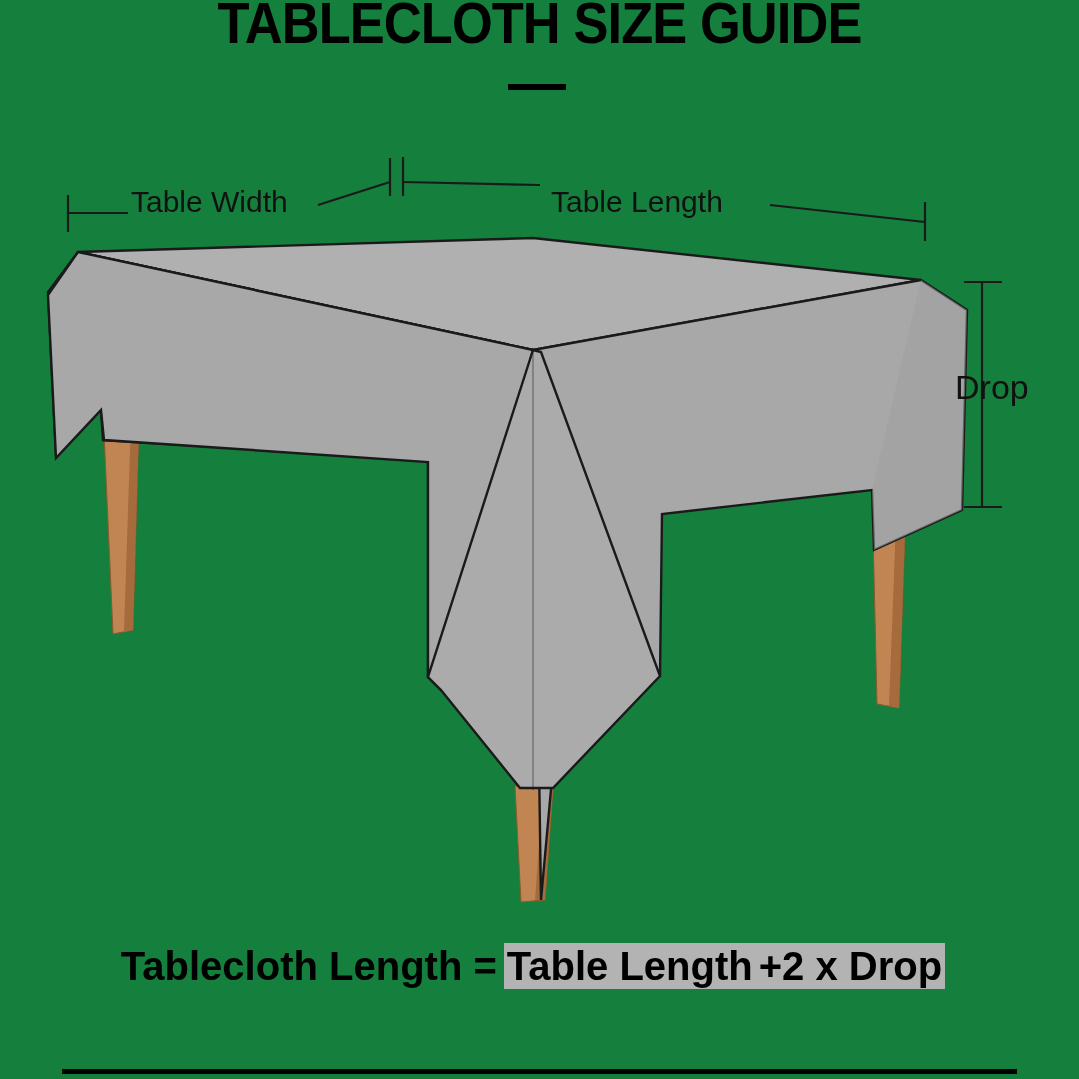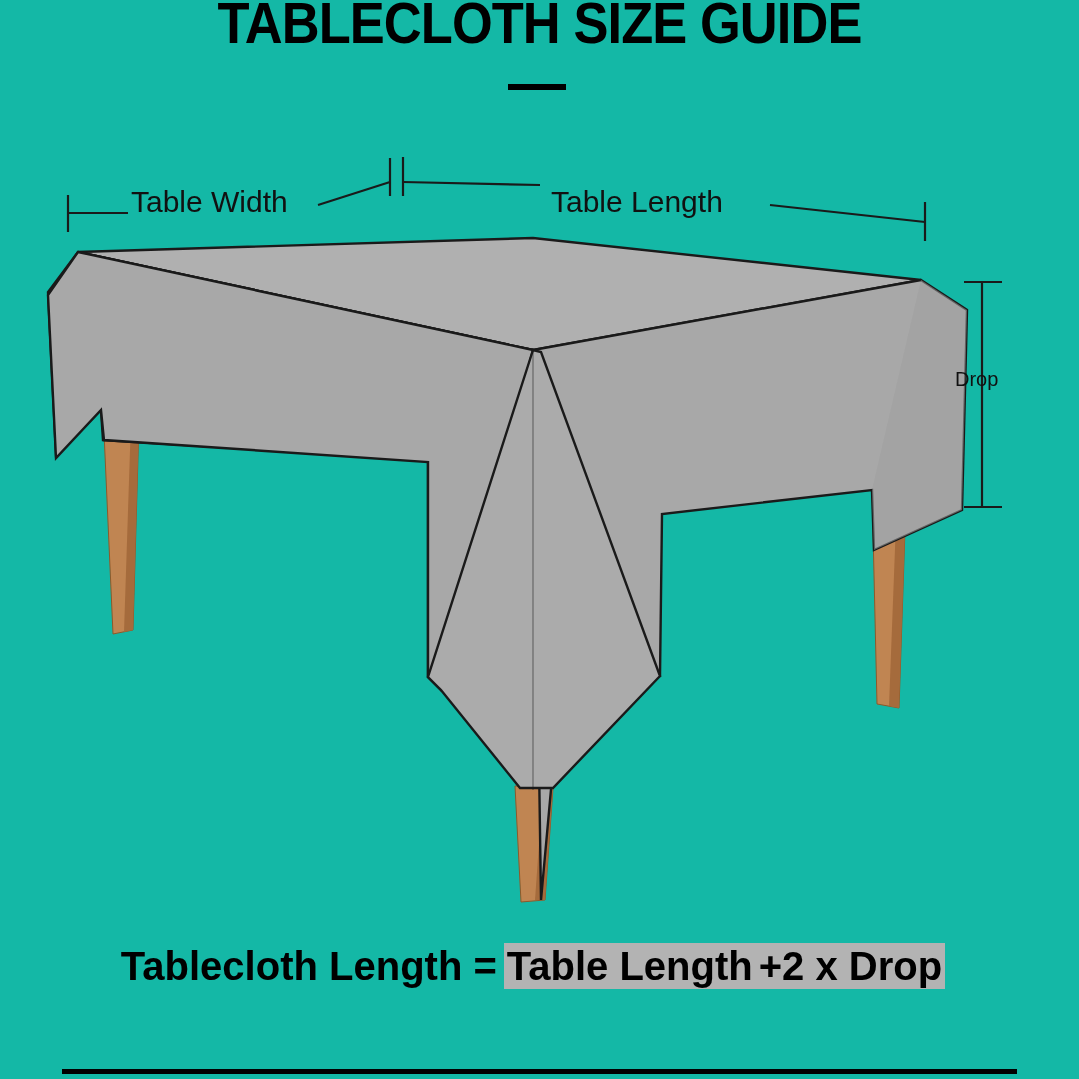--- a/index.html
+++ b/index.html
@@ -14,21 +14,21 @@
     font-family: "Liberation Sans", sans-serif;
     color: #000000;
     position: relative;
   }
 
   #page {
     position: absolute;
     left: 0; top: 0;
     width: 1079px;
     height: 1079px;
-    background: #14b8a6;
+    background: #15803d;
   }
 
   
   .title {
     position: absolute;
     left: 0;
     top: -10px;
     width: 1079px;
     text-align: center;
     font-family: "Liberation Sans", sans-serif;
@@ -61,21 +61,21 @@
 
   .dim-label {
     position: absolute;
     font-family: "Liberation Sans", sans-serif;
     font-size: 30px;
     color: #111;
     white-space: nowrap;
   }
   #lbl-width { left: 131px; top: 75px; }
   #lbl-length { left: 551px; top: 75px; }
-  #lbl-drop  { left: 955px; top: 258px; font-size: 20px; }
+  #lbl-drop  { left: 955px; top: 258px; font-size: 34px; }
 
   
   .formula {
     position: absolute;
     left: 0;
     width: 1066px;
     text-align: center;
     font-family: "Liberation Sans", sans-serif;
     font-weight: bold;
     font-size: 40px;

